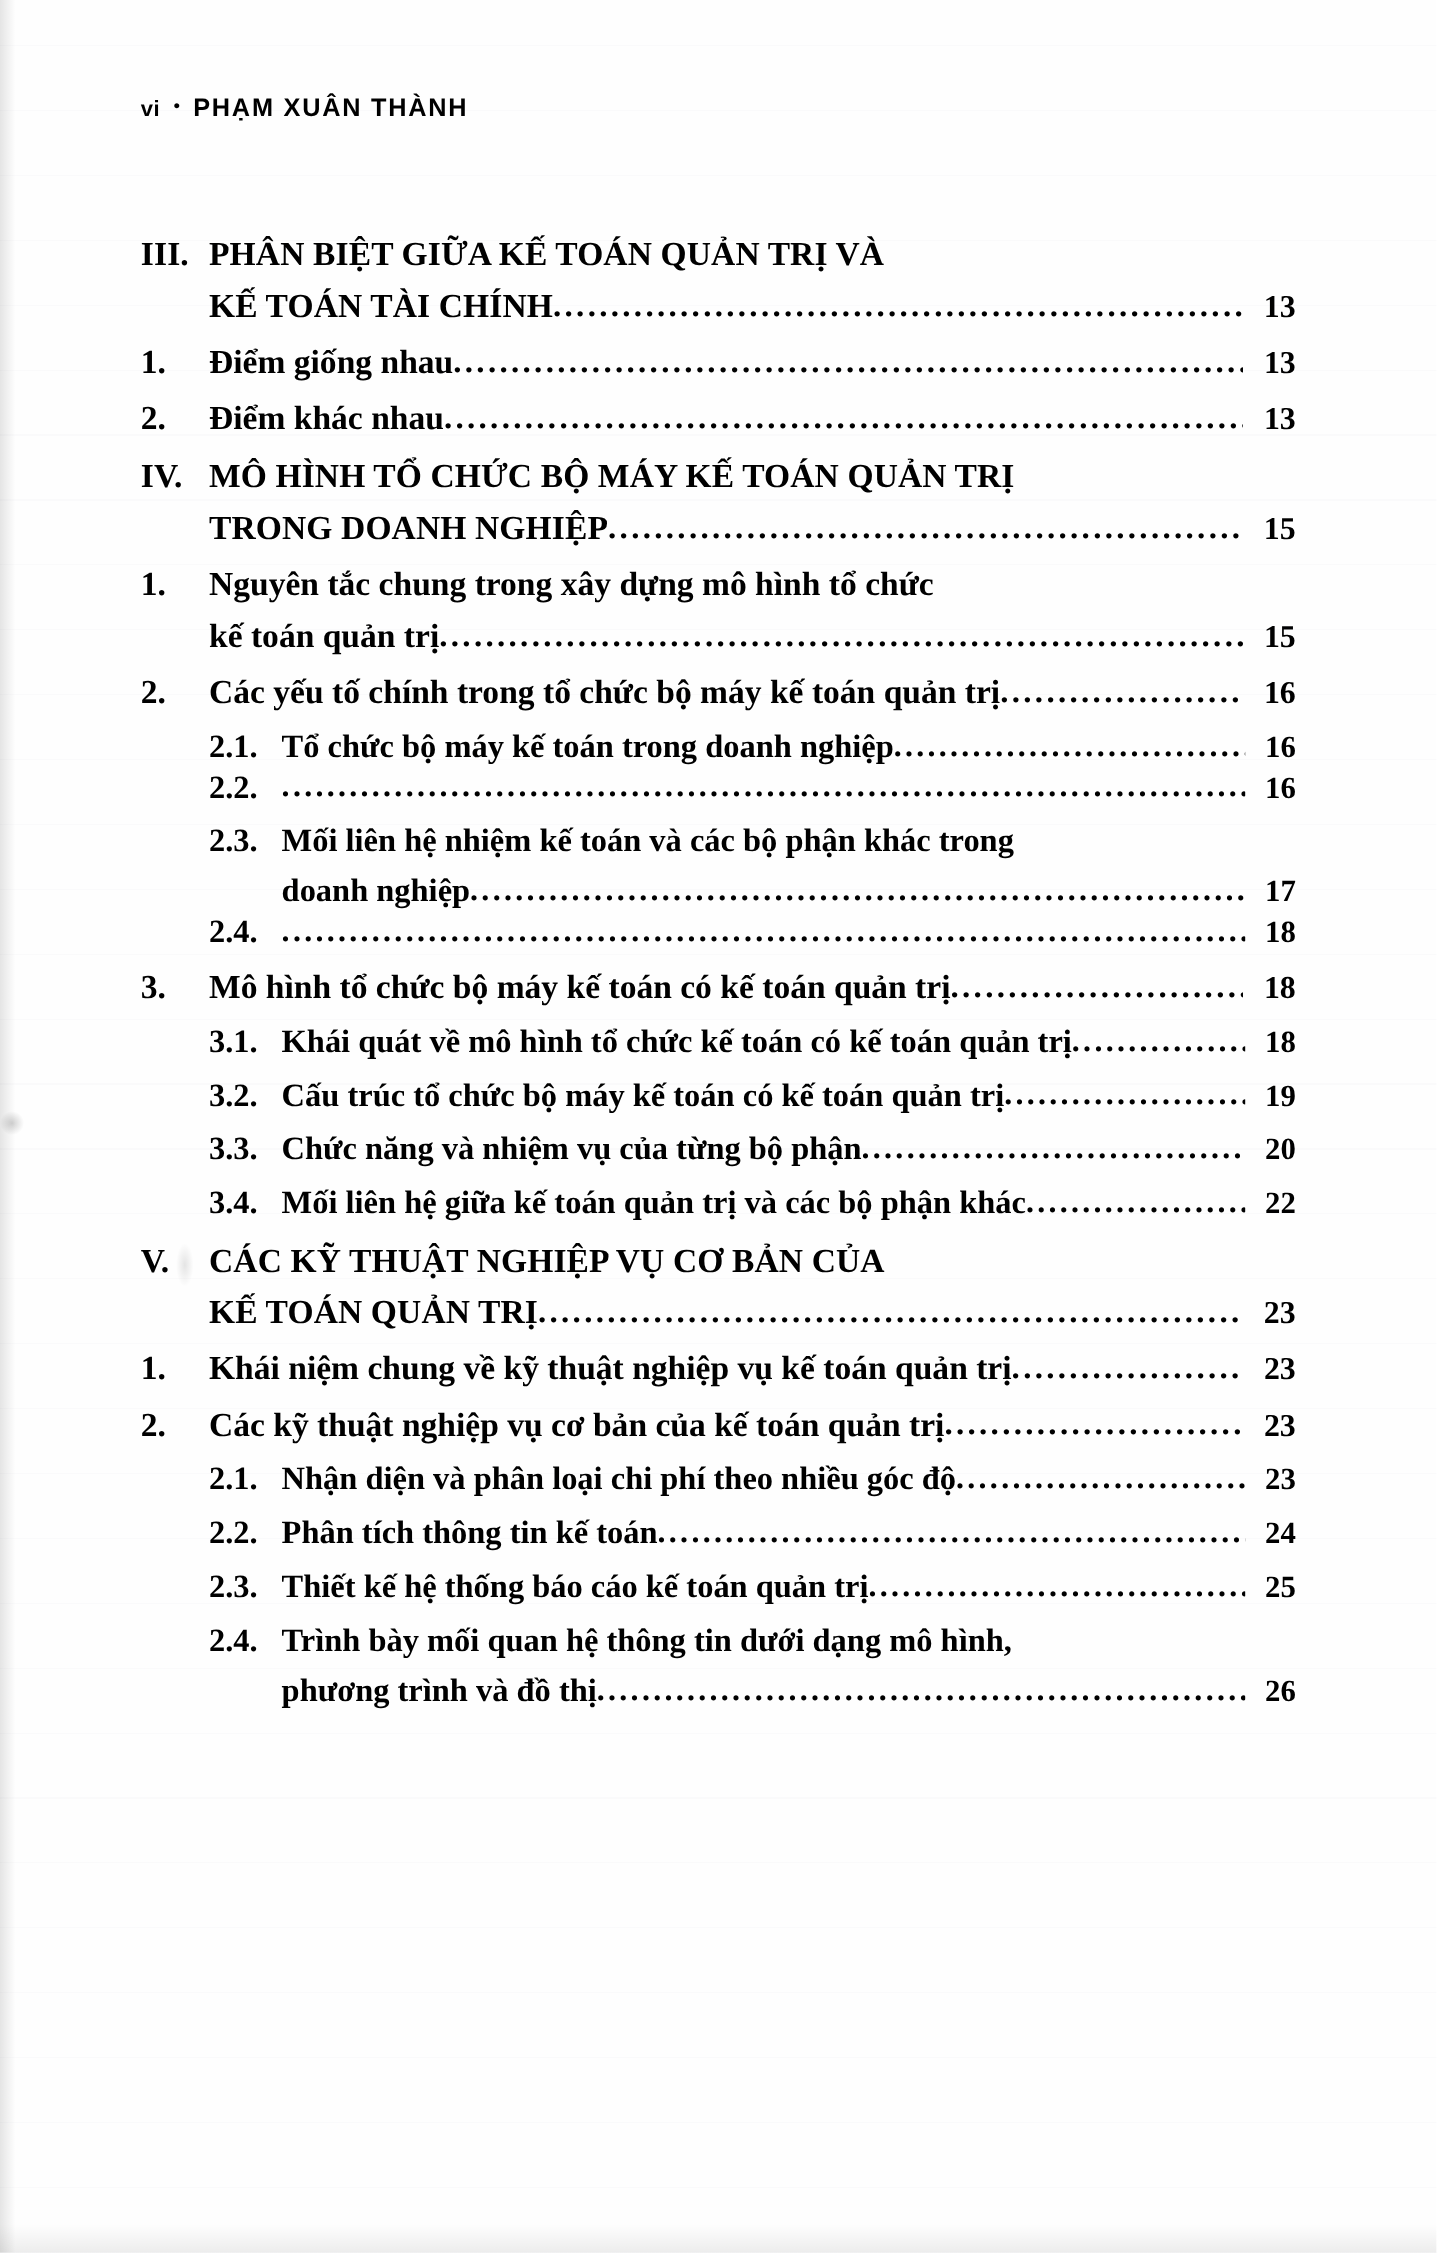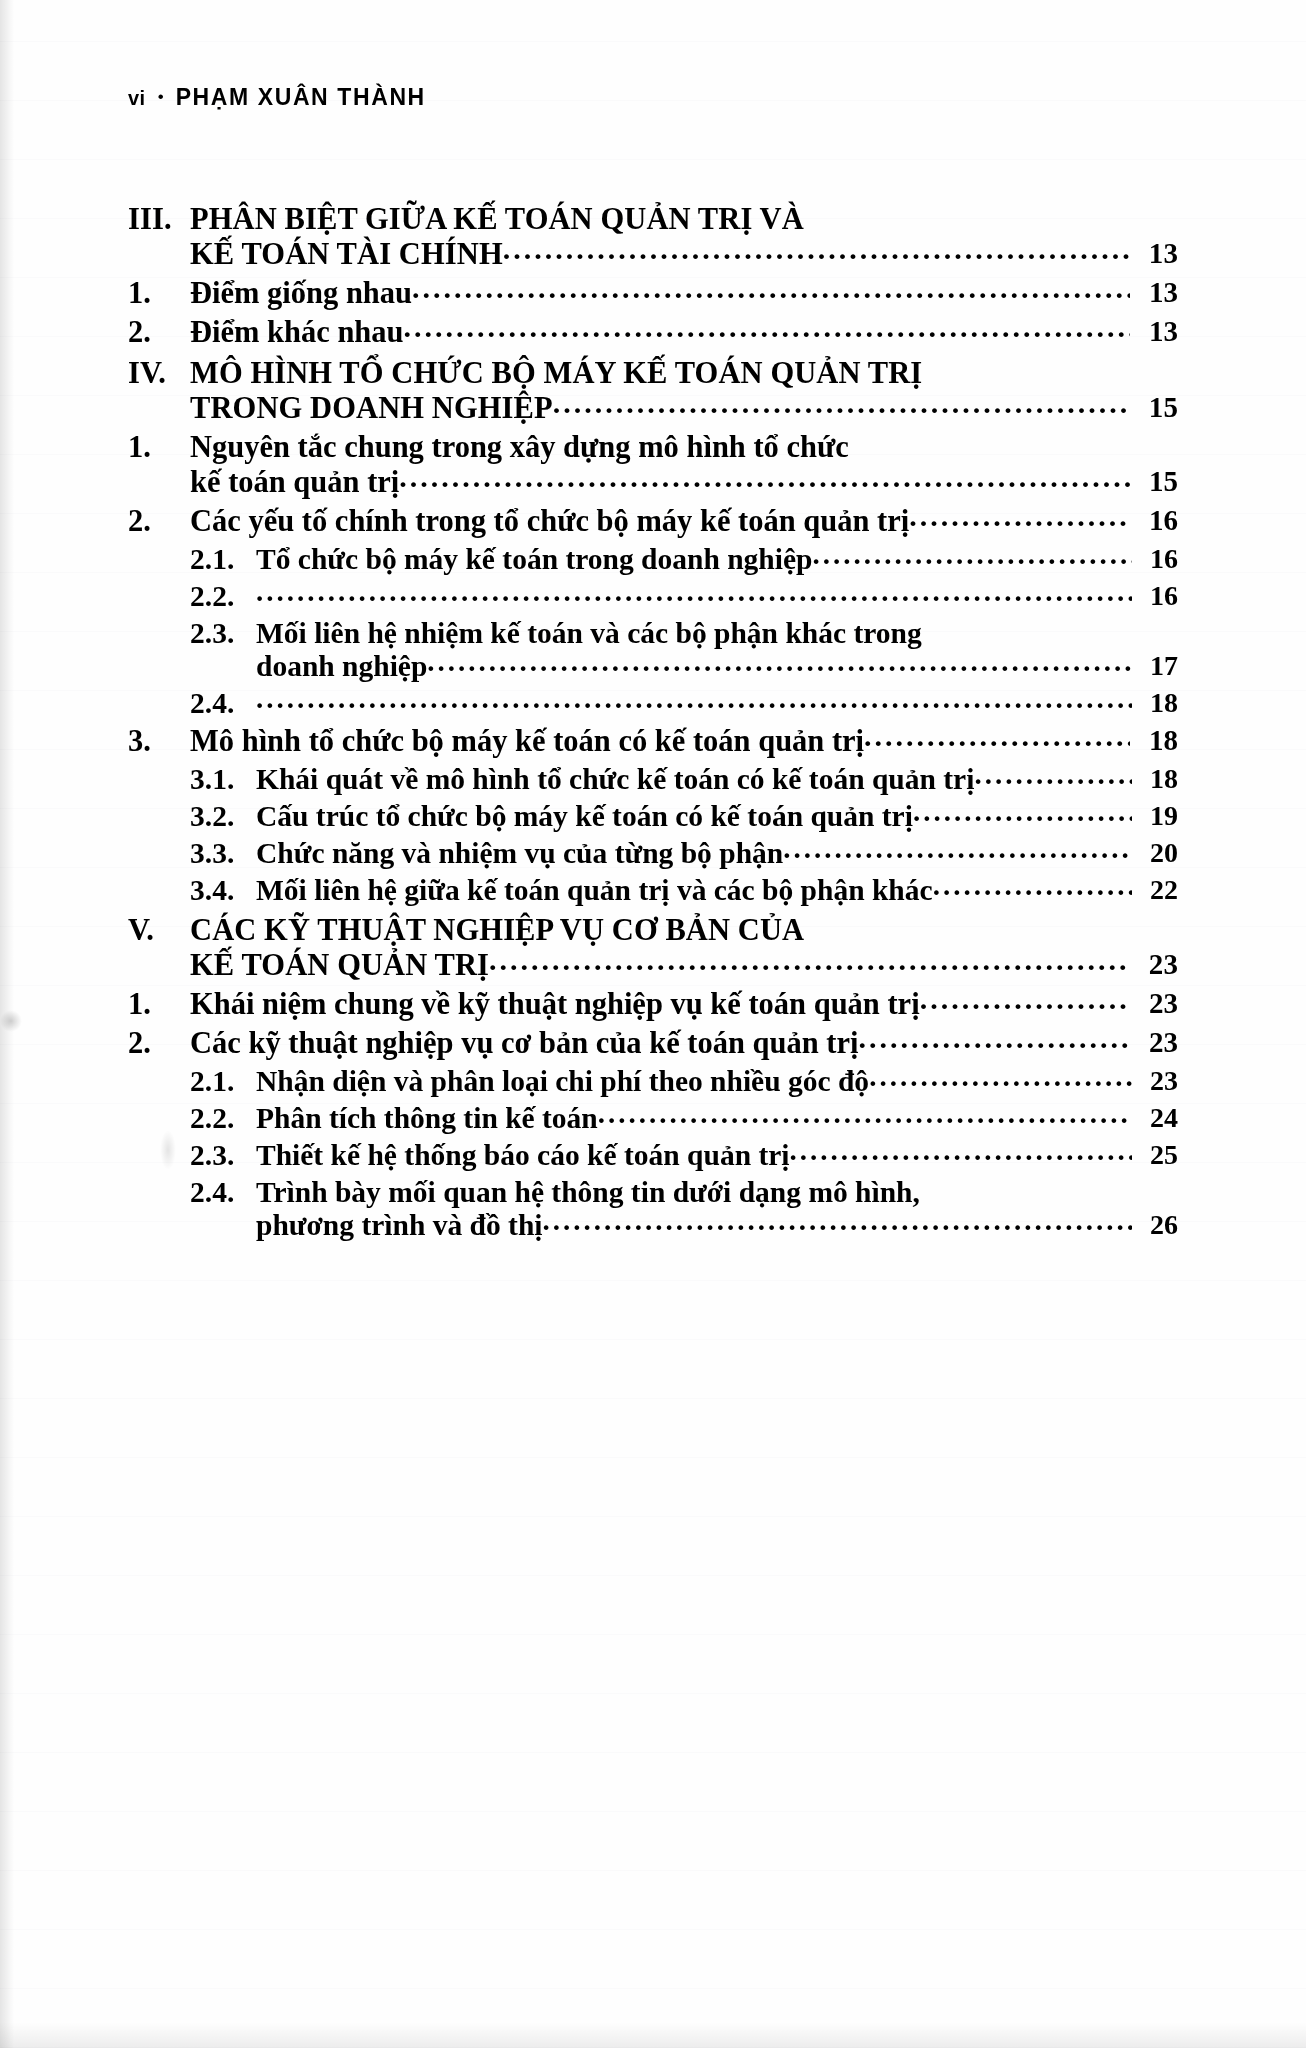--- a/index.html
+++ b/index.html
@@ -87,32 +87,33 @@
   
   .toc {
     position: absolute;
     left: 128px;
     top: 196px;
     width: 1050px;
   }
 
   .row {
     display: flex;
-    align-items: flex-start;
+    align-items: flex-end;
     width: 100%;
   }
 
   .num {
     flex: 0 0 auto;
     white-space: nowrap;
   }
 
   .txt {
     flex: 0 0 auto;
     white-space: nowrap;
+    margin-top: 12px;
   }
 
   .leader {
     flex: 1 1 auto;
     position: relative;
     min-width: 8px;
     height: 1em;
     overflow: hidden;
   }
   .leader::after {

